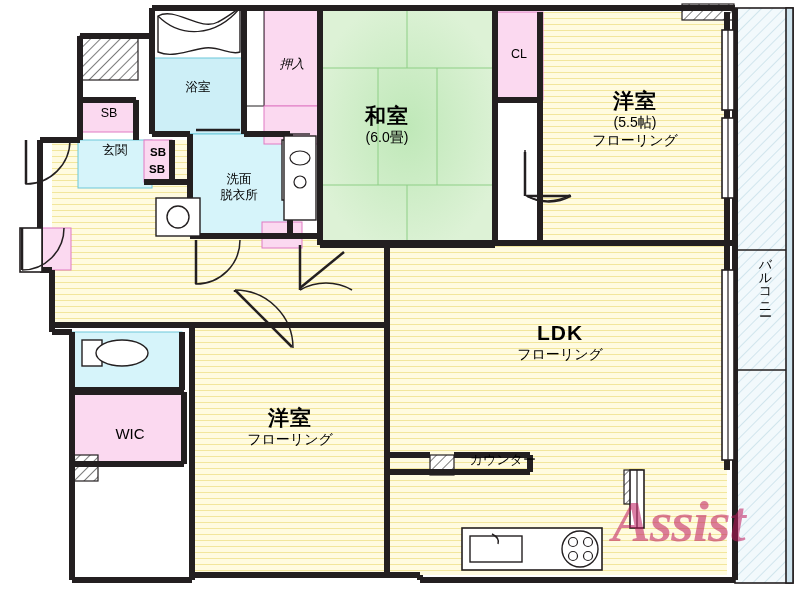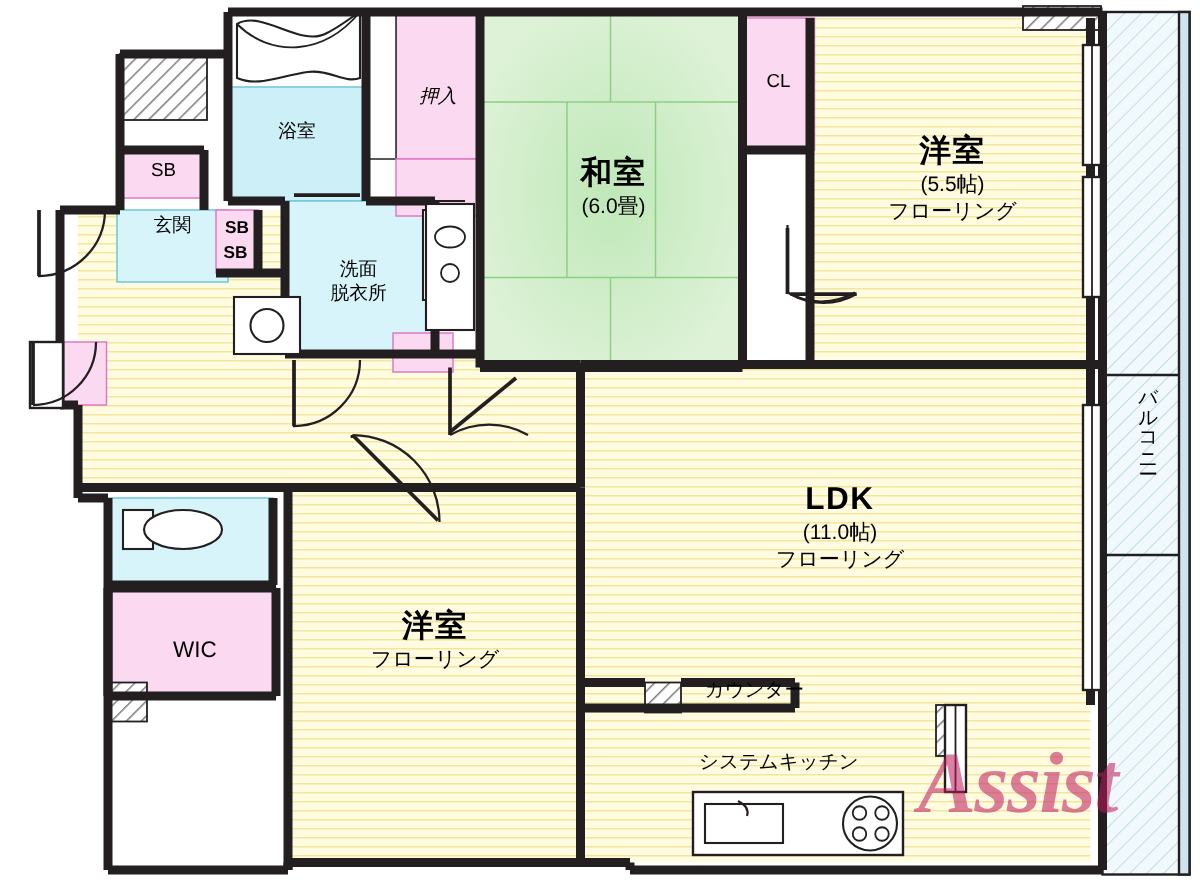--- a/index.html
+++ b/index.html
@@ -271,53 +271,51 @@
       <circle cx="588" cy="556" r="4.5" fill="none" stroke="#231f20" stroke-width="1.2"></circle>
     </g>
 
     <g>
       <rect x="284" y="136" width="32" height="84" fill="#ffffff" stroke="#231f20" stroke-width="1.4"></rect>
       <ellipse cx="300" cy="158" rx="10" ry="7" fill="#ffffff" stroke="#231f20" stroke-width="1.2"></ellipse>
       <circle cx="300" cy="182" r="6" fill="none" stroke="#231f20" stroke-width="1.2"></circle>
     </g>
   </svg>
 
-  <div class="room-label" style="left:344px;top:103px;width:130px;">
+  <div class="room-label" style="left:322px;top:103px;width:130px;">
     <div class="rl-main">和室</div>
     <div class="rl-sub">(6.0畳)</div>
   </div>
 
   <div class="room-label" style="left:545px;top:88px;width:180px;">
     <div class="rl-main">洋室</div>
     <div class="rl-sub">(5.5帖)</div>
     <div class="rl-sub">フローリング</div>
   </div>
 
   <div class="room-label" style="left:200px;top:405px;width:180px;">
     <div class="rl-main">洋室</div>
     <div class="rl-sub">フローリング</div>
   </div>
 
   <div class="room-label" style="left:470px;top:320px;width:180px;">
     <div class="rl-main">LDK</div>
-    <div class="rl-sub">(11.0帖)</div>
     <div class="rl-sub">フローリング</div>
   </div>
 
   <div class="room-label rl-small" style="left:152px;top:80px;width:92px;"><span>浴室</span></div>
   <div class="room-label rl-small" style="left:262px;top:57px;width:60px;font-style:italic;"><span>押入</span></div>
   <div class="room-label rl-small" style="left:496px;top:47px;width:46px;"><span>CL</span></div>
   <div class="room-label rl-small" style="left:83px;top:106px;width:52px;"><span>SB</span></div>
   <div class="room-label rl-tiny" style="left:145px;top:145px;width:26px;"><span>SB</span></div>
   <div class="room-label rl-tiny" style="left:142px;top:162px;width:30px;"><span>SB</span></div>
   <div class="room-label rl-small" style="left:80px;top:143px;width:70px;"><span>玄関</span></div>
   <div class="room-label rl-small" style="left:198px;top:172px;width:82px;line-height:1.3;font-family:Liberation Mono, monospace;">
     <div>洗面</div>
     <div>脱衣所</div>
   </div>
   <div class="room-label rl-small" style="left:80px;top:425px;width:100px;font-size:15px;"><span>WIC</span></div>
   <div class="room-label rl-small" style="left:436px;top:452px;width:100px;font-size:13px;text-align:right;"><span>カウンター</span></div>
-  <div class="room-label rl-small" style="left:466px;top:500px;width:140px;font-size:13px;text-align:left;"><span>システムキッチン</span></div>
   <div class="room-label rl-small" style="left:751px;top:250px;width:22px;font-size:13px;writing-mode:vertical-rl;text-orientation:upright;"><span>バルコニー</span></div>
 
   <div class="wm" style="left:612px;top:488px;">Assist</div>
 
 </div>
 
 </body></html>

